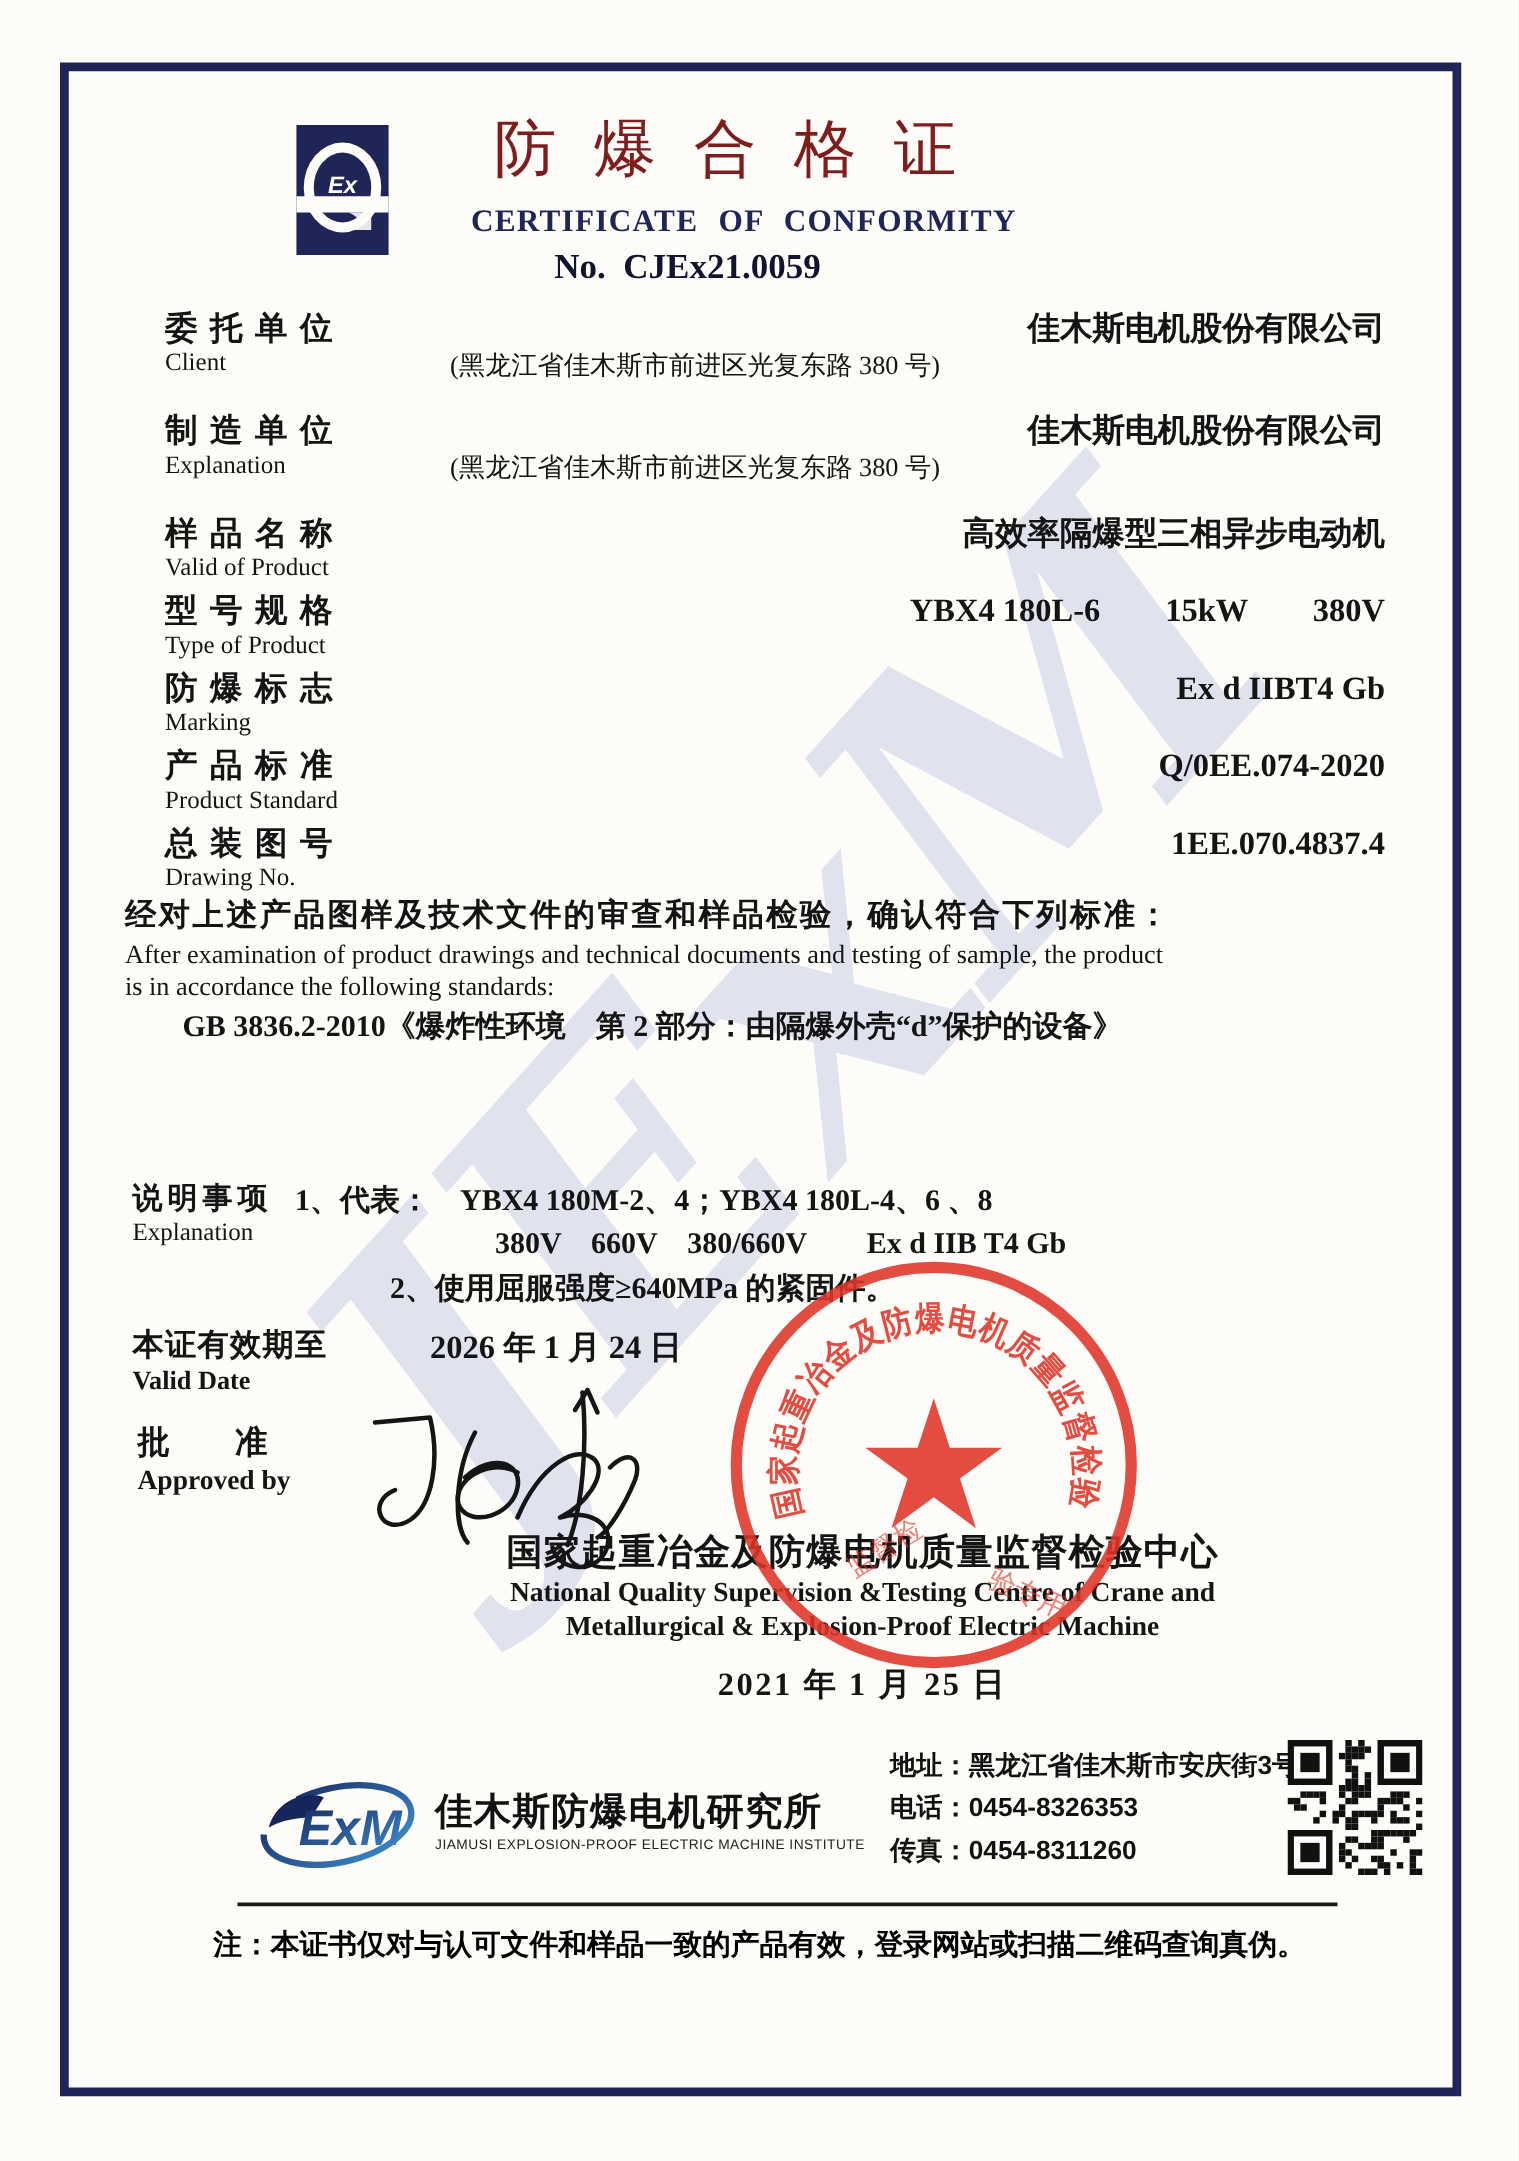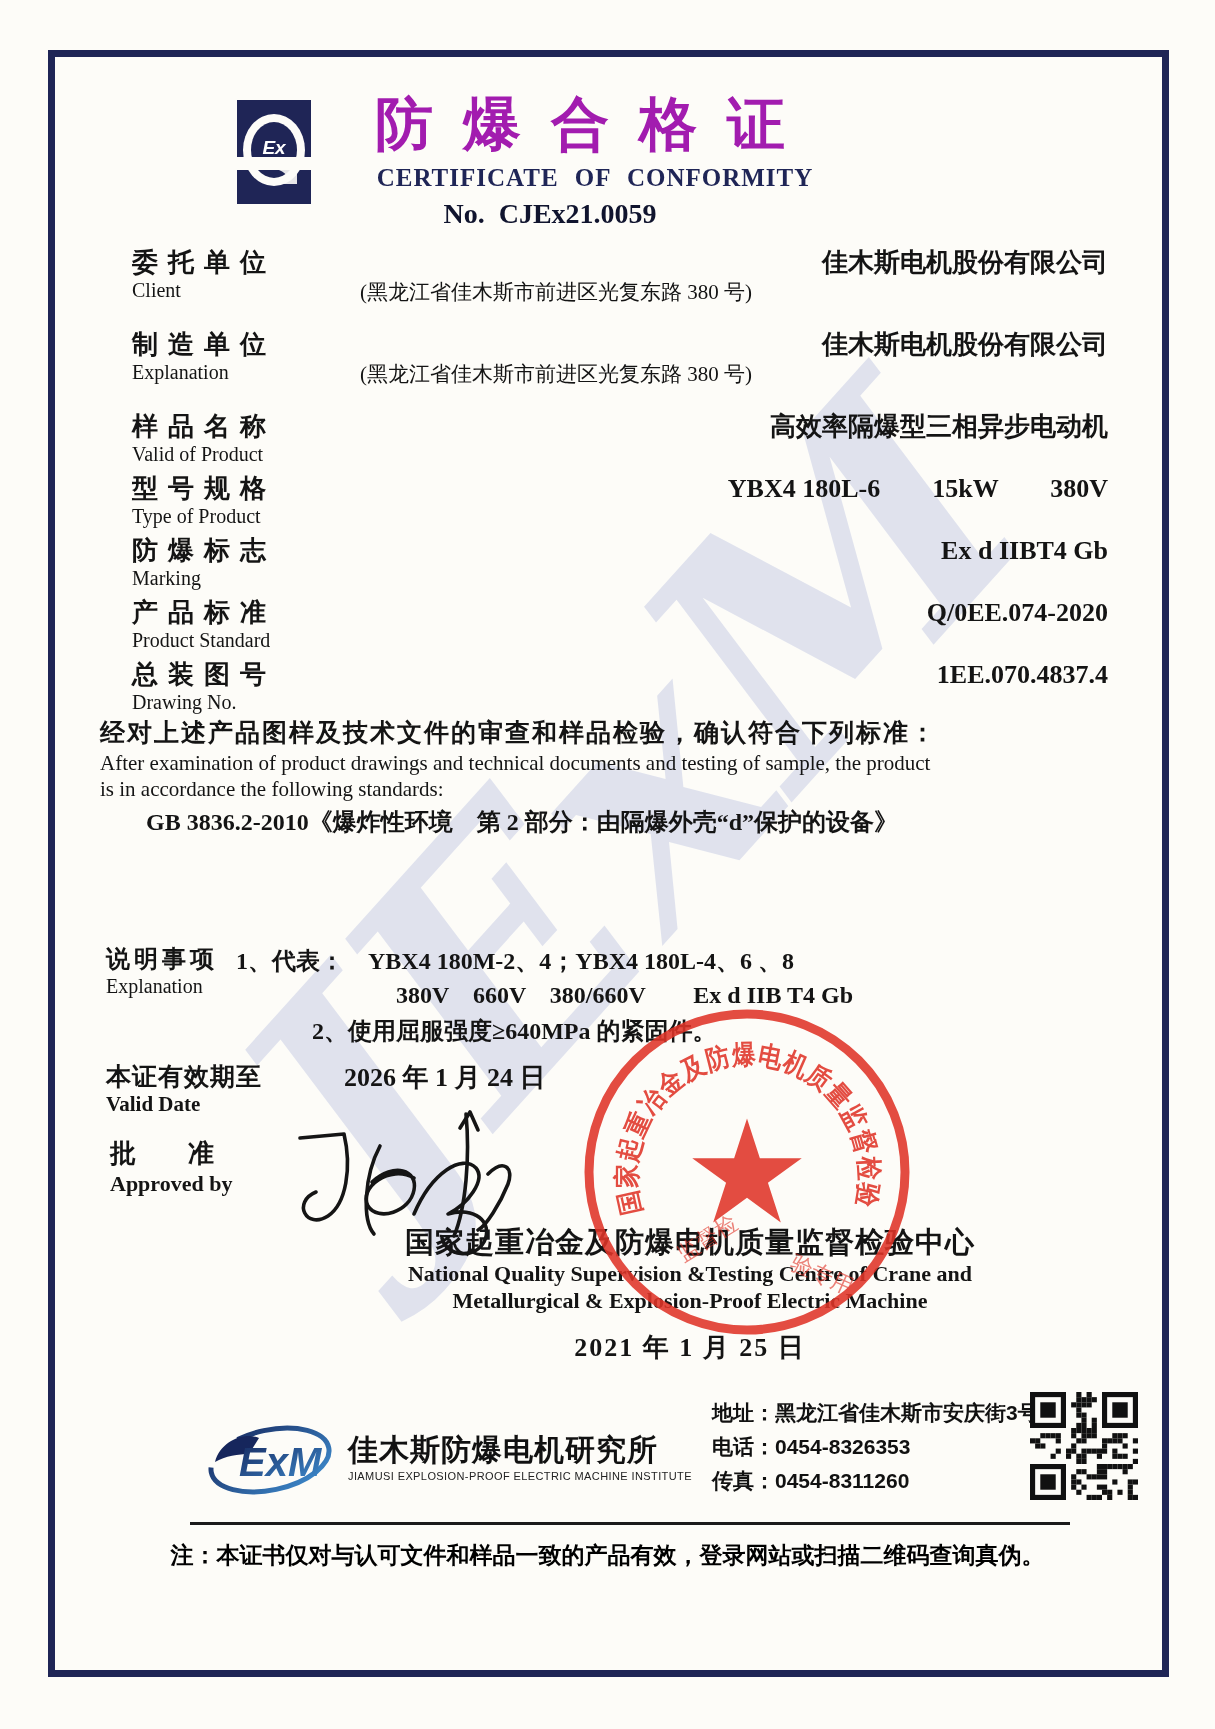--- a/index.html
+++ b/index.html
@@ -14,21 +14,21 @@
   .watermark{
     position:absolute;left:150px;top:620px;width:950px;text-align:center;
     font-size:330px;font-style:italic;font-weight:bold;
     color:#96a2d4;opacity:.28;transform:rotate(-48deg);
     font-family:"DejaVu Serif",serif;z-index:1;user-select:none;
   }
   .content{position:absolute;inset:0;z-index:2;}
   
   .logo-ex{position:absolute;left:237px;top:100px;width:74px;height:104px;}
   .title-cn{position:absolute;left:160px;top:86px;width:870px;text-align:center;
-    font-size:58px;font-weight:bold;color:#a21caf;letter-spacing:30px;}
+    font-size:50px;font-weight:normal;color:#7f1d1d;letter-spacing:30px;}
   .title-en{position:absolute;left:160px;top:164px;width:870px;text-align:center;
     font-size:25px;font-weight:bold;color:#1f2556;letter-spacing:1px;word-spacing:9px;}
   .cert-no{position:absolute;left:100px;top:198px;width:900px;text-align:center;
     font-size:28px;font-weight:bold;color:#10142e;white-space:pre;}
   
   .fields{position:absolute;left:108px;top:248px;width:1000px;}
   .field-row{display:flex;margin-bottom:8px;margin-left:24px;}
   .field-row.with-addr{margin-bottom:26px;}
   .f-label{width:228px;flex:none;}
   .f-cn{font-size:26px;font-weight:bold;letter-spacing:10px;line-height:30px;}

